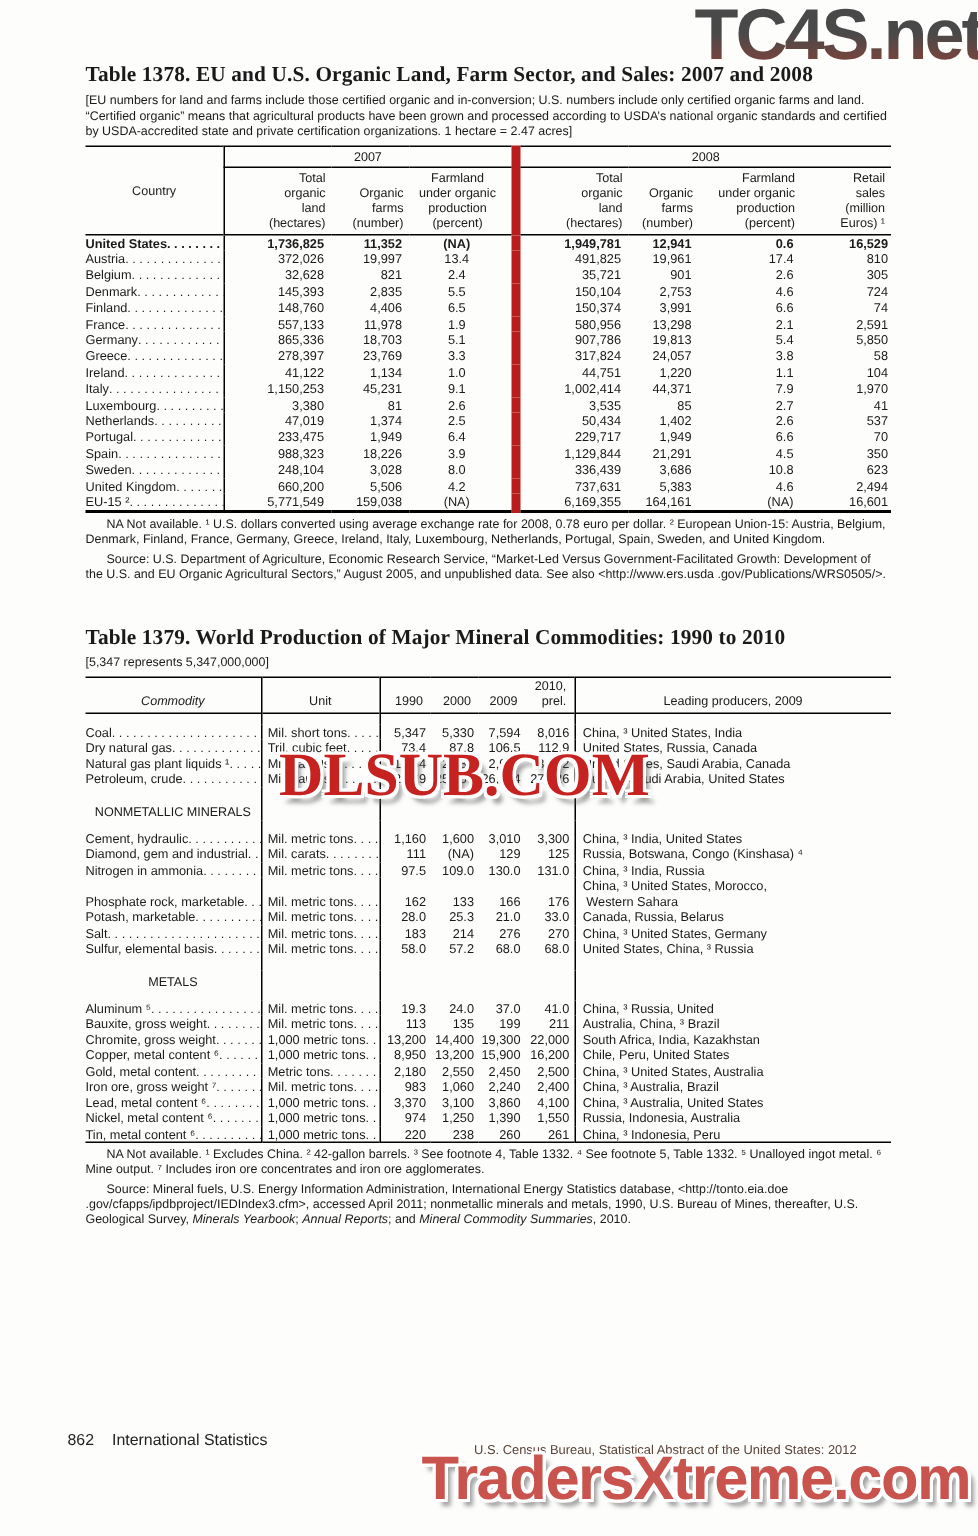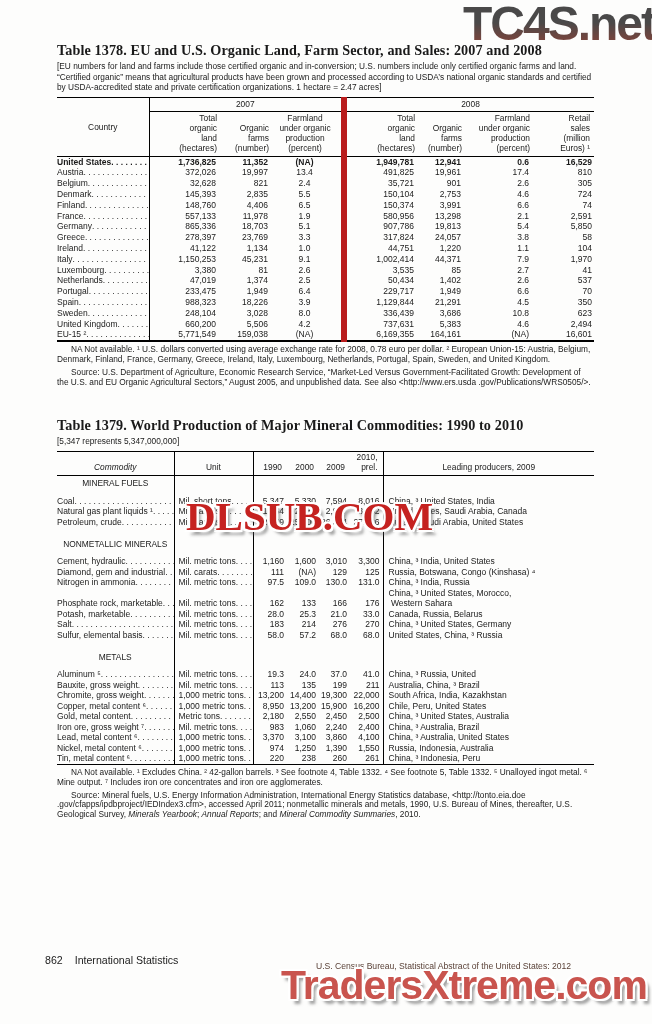--- a/index.html
+++ b/index.html
@@ -424,29 +424,20 @@
           <th class="c-unit" style="text-align:center;">Unit</th>
           <th class="num">1990</th>
           <th class="num">2000</th>
           <th class="num">2009</th>
           <th class="num yl pre">2010,
 prel.</th>
           <th style="text-align:center;">Leading producers, 2009</th>
         </tr>
       </thead>
       <tbody id="t1379-body">
-          <tr class="secrow">
-            <td class="c-name section">MINERAL FUELS</td>
-            <td class="c-unit"></td>
-            <td class="num"></td>
-            <td class="num"></td>
-            <td class="num"></td>
-            <td class="num yl"></td>
-            <td class="c-prod"></td>
-          </tr>
           <tr class="sp6">
             <td class="c-name"></td>
             <td class="c-unit"></td>
             <td class="num"></td>
             <td class="num"></td>
             <td class="num"></td>
             <td class="num yl"></td>
             <td class="c-prod"></td>
           </tr>
           <tr>
@@ -464,20 +455,39 @@
             </td>
             <td class="num">5,347</td>
             <td class="num">5,330</td>
             <td class="num">7,594</td>
             <td class="num yl">8,016</td>
             <td class="c-prod">China, ³ United States, India</td>
           </tr>
           <tr>
             <td class="c-name">
               <div class="flexcell">
+                <span class="lbl">Dry natural gas</span>
+                <span class="dots"></span>
+              </div>
+            </td>
+            <td class="c-unit">
+              <div class="flexcell">
+                <span class="lbl">Tril. cubic feet</span>
+                <span class="dots"></span>
+              </div>
+            </td>
+            <td class="num">73.4</td>
+            <td class="num">87.8</td>
+            <td class="num">106.5</td>
+            <td class="num yl">112.9</td>
+            <td class="c-prod">United States, Russia, Canada</td>
+          </tr>
+          <tr>
+            <td class="c-name">
+              <div class="flexcell">
                 <span class="lbl">Natural gas plant liquids ¹</span>
                 <span class="dots"></span>
               </div>
             </td>
             <td class="c-unit">
               <div class="flexcell">
                 <span class="lbl">Mil. barrels</span>
                 <span class="dots"></span>
               </div>
             </td>

